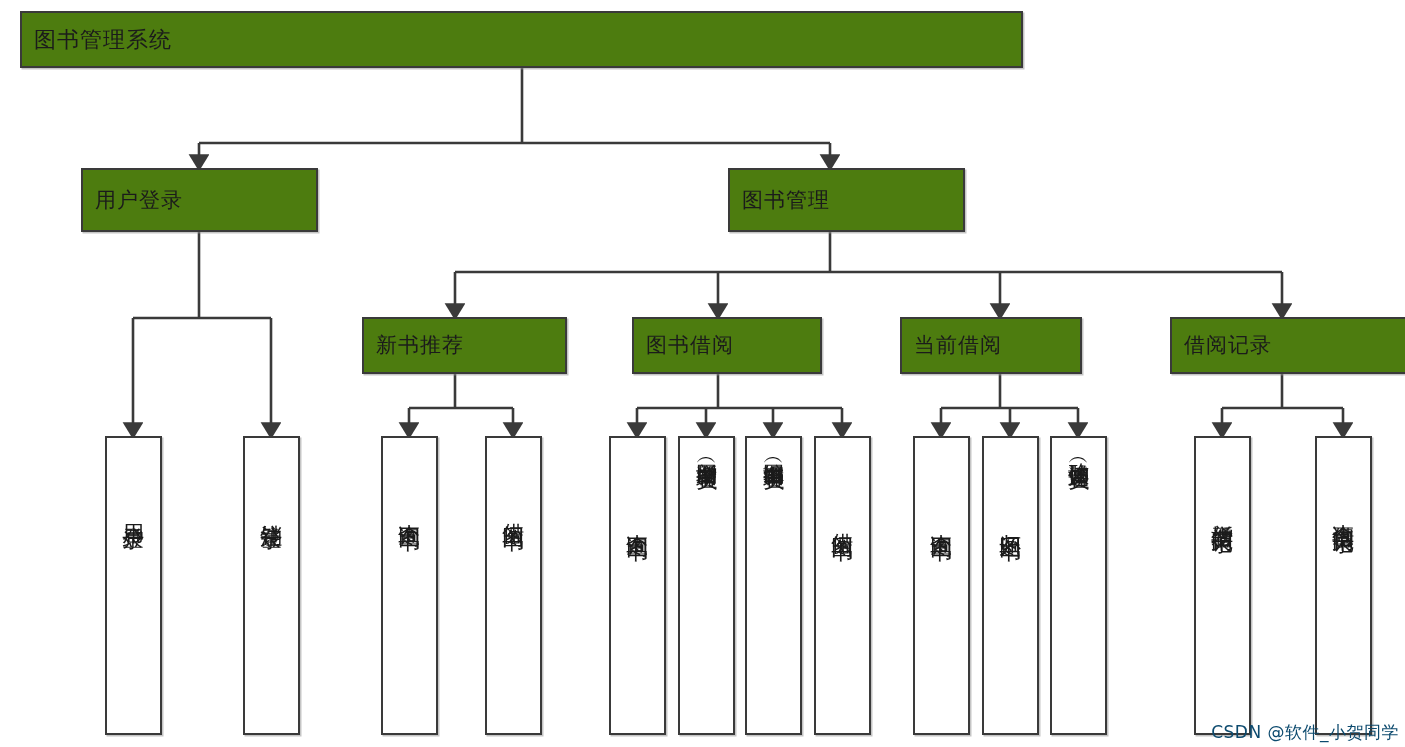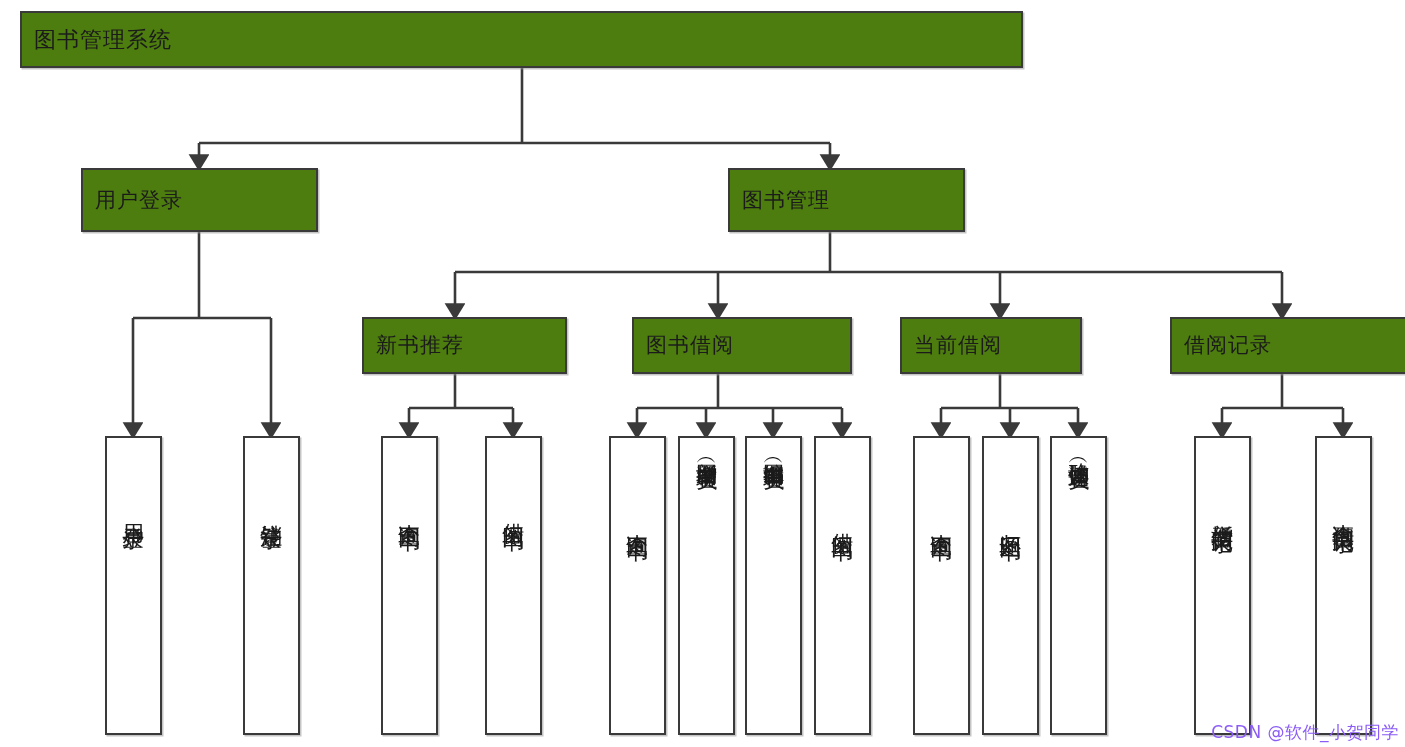--- a/index.html
+++ b/index.html
@@ -56,21 +56,21 @@
     white-space:nowrap;
   }
   .leaf.tall .vlbl{font-size:21px;letter-spacing:1px;}
   .leaf.mid .vlbl{margin-top:60px;}
   .leaf.mid2 .vlbl{margin-top:70px;}
 
   #watermark{
     position:absolute;
     right:6px;bottom:3px;
     font-size:17px;
-    color:#8b5cf6;
+    color:#0c4a6e;
     letter-spacing:.5px;
     white-space:nowrap;
     pointer-events:none;
   }
 </style>
 </head>
 <body>
 
 <div id="stage">
 
@@ -131,21 +131,21 @@
   <div class="node lvl2" style="left:81px;top:168px;width:237px;height:64px;">
     <span class="lbl">用户登录</span>
   </div>
   <div class="node lvl2" style="left:711px;top:168px;width:237px;height:64px;margin-left:17px;">
     <span class="lbl">图书管理</span>
   </div>
 
   <div class="node lvl3" style="left:362px;top:317px;width:205px;height:57px;">
     <span class="lbl">新书推荐</span>
   </div>
-  <div class="node lvl3" style="left:632px;top:317px;width:220px;height:57px;">
+  <div class="node lvl3" style="left:632px;top:317px;width:190px;height:57px;">
     <span class="lbl">图书借阅</span>
   </div>
   <div class="node lvl3" style="left:900px;top:317px;width:182px;height:57px;">
     <span class="lbl">当前借阅</span>
   </div>
   <div class="node lvl3" style="left:1170px;top:317px;width:263px;height:57px;">
     <span class="lbl">借阅记录</span>
   </div>
 
   <div class="leaf mid" style="left:105px;top:436px;width:57px;height:299px;">

